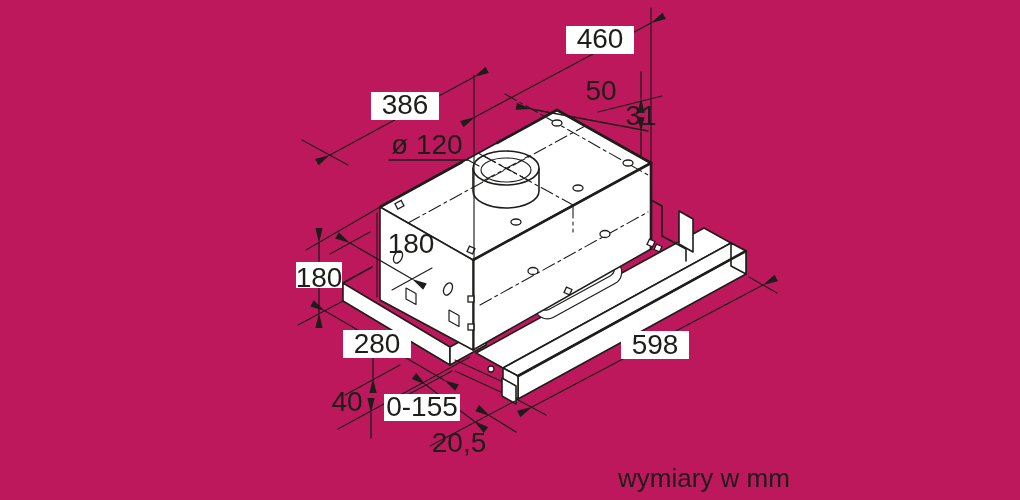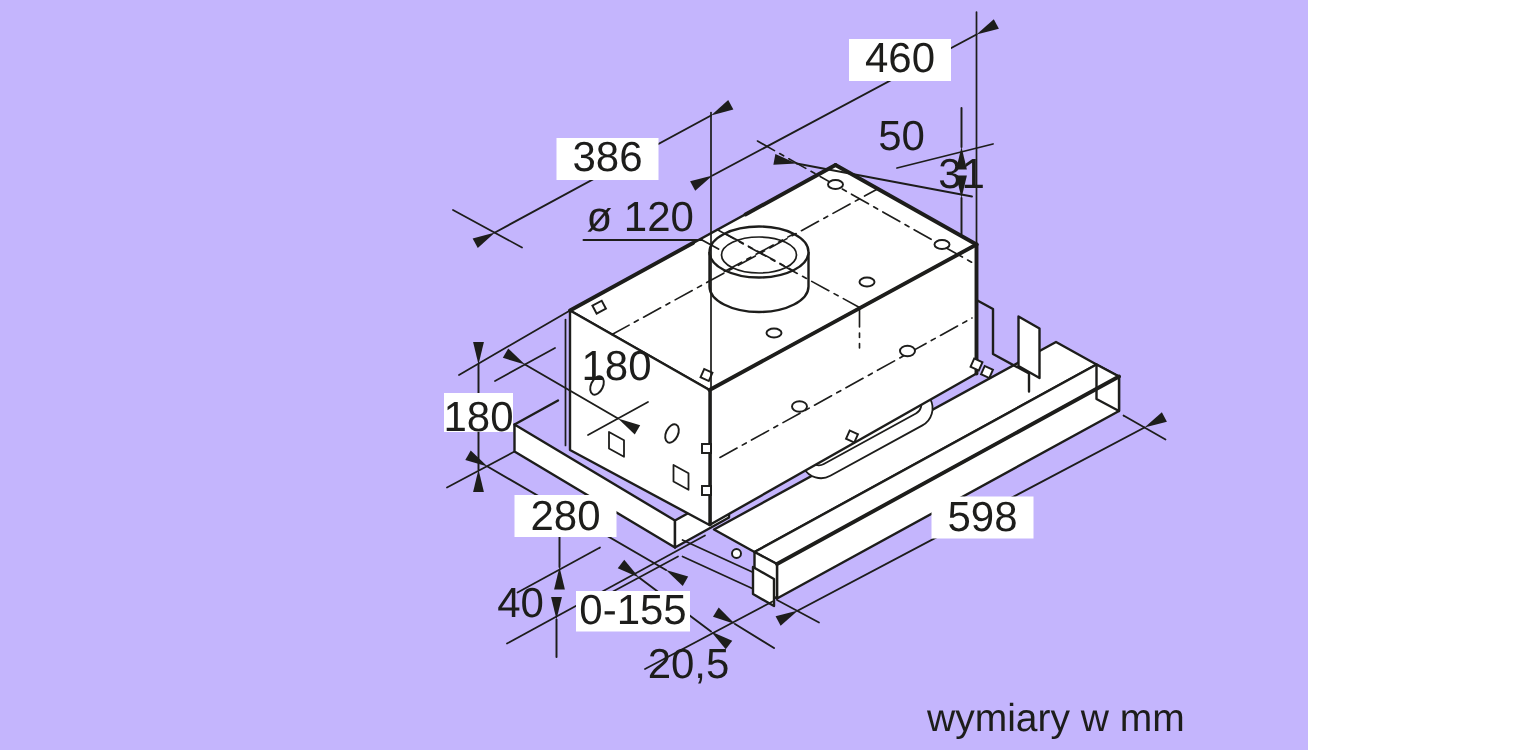--- a/index.html
+++ b/index.html
@@ -1,16 +1,16 @@
 <!DOCTYPE html>
 <html><head>
 <meta charset="utf-8">
 <style>
   html,body{margin:0;padding:0;background:#ffffff;}
-  #stage{position:relative;width:872px;height:500px;background:#c4b5fd;overflow:hidden;
+  #stage{position:relative;width:1020px;height:500px;background:#be185d;overflow:hidden;
          font-family:"Liberation Sans",sans-serif;}
   svg{display:block;}
   .ln{stroke:#1d1d1b;stroke-width:1.6;fill:none;stroke-linecap:round;stroke-linejoin:round;}
   .thick{stroke:#1d1d1b;stroke-width:2.6;fill:none;stroke-linecap:round;stroke-linejoin:round;}
   .thin{stroke:#1d1d1b;stroke-width:1.15;fill:none;stroke-linecap:round;}
   .wfill{fill:#ffffff;stroke:#1d1d1b;stroke-width:1.6;stroke-linejoin:round;}
   .wfillthin{fill:#ffffff;stroke:#1d1d1b;stroke-width:1.2;stroke-linejoin:round;}
   .dd{stroke:#1d1d1b;stroke-width:1.1;fill:none;stroke-dasharray:13 4 3 4;stroke-linecap:round;}
   .dim{stroke:#1d1d1b;stroke-width:1.3;fill:none;stroke-linecap:round;}
   .hole{fill:#ffffff;stroke:#1d1d1b;stroke-width:1.3;}

